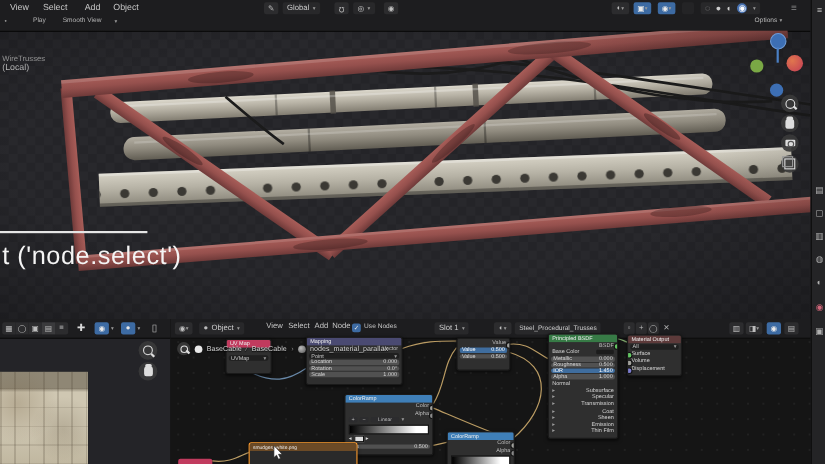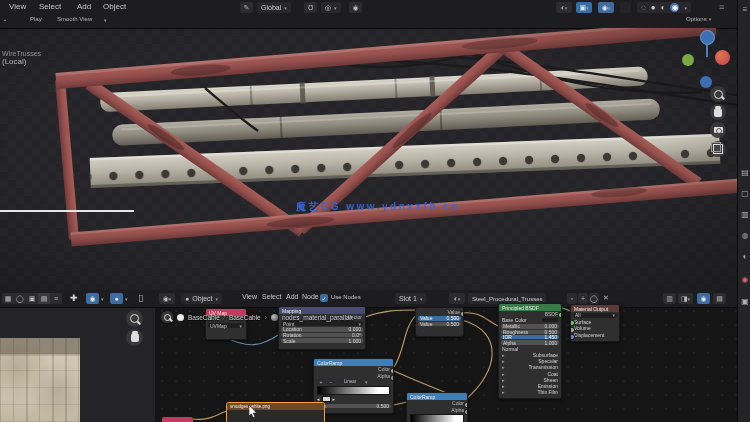--- a/index.html
+++ b/index.html
@@ -213,22 +213,22 @@
         <ellipse cx="620" cy="210" rx="28" ry="4.5" fill="rgba(35,18,18,.3)"></ellipse>
       </g>
     </svg>
 
     <div class="vig"></div>
 
     <span class="abs ovl1" style="left:2px;top:38px;">(Local)</span>
     <span class="abs ovl2" style="left:2px;top:50px;">WireTrusses</span>
 
     <div class="abs scline" style="left:0;top:210px;width:134px;"></div>
-
-    <span class="abs watermark" style="left:296px;top:200px;">魔艺CG  www.ydnxxfb.cn</span>
+    <span class="abs screencast" style="left:2px;top:219px;">t ('node.select')</span>
+
 
     <div class="abs" style="left:678px;top:28px;width:56px;height:64px;">
       <div class="ball" style="left:22px;top:2px;width:13px;height:13px;background:#3d6fb4;border:1.5px solid #6e9ad4;"></div>
       <div class="abs" style="left:28px;top:15px;width:2px;height:14px;background:#4a7fc4;"></div>
       <div class="ball" style="left:4px;top:26px;width:12px;height:12px;background:#7aa845;"></div>
       <div class="ball" style="left:37px;top:22px;width:15px;height:15px;background:radial-gradient(circle at 35% 35%,#e0764e,#c23c55);"></div>
       <div class="ball" style="left:22px;top:48px;width:12px;height:12px;background:#3d6fb4;"></div>
     </div>
 
     <div class="navbtn" style="left:710px;top:86px;">

